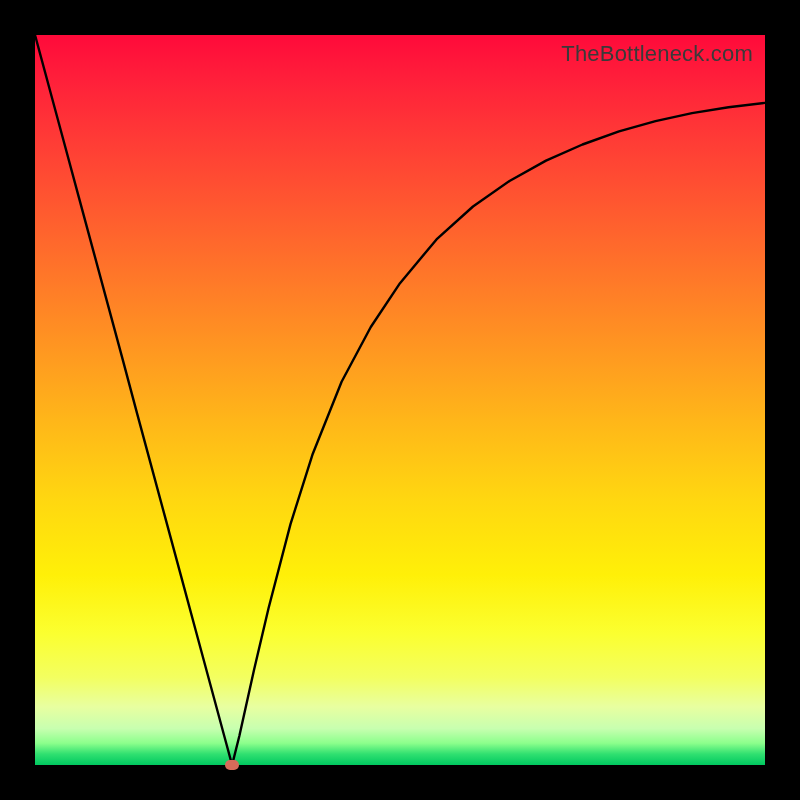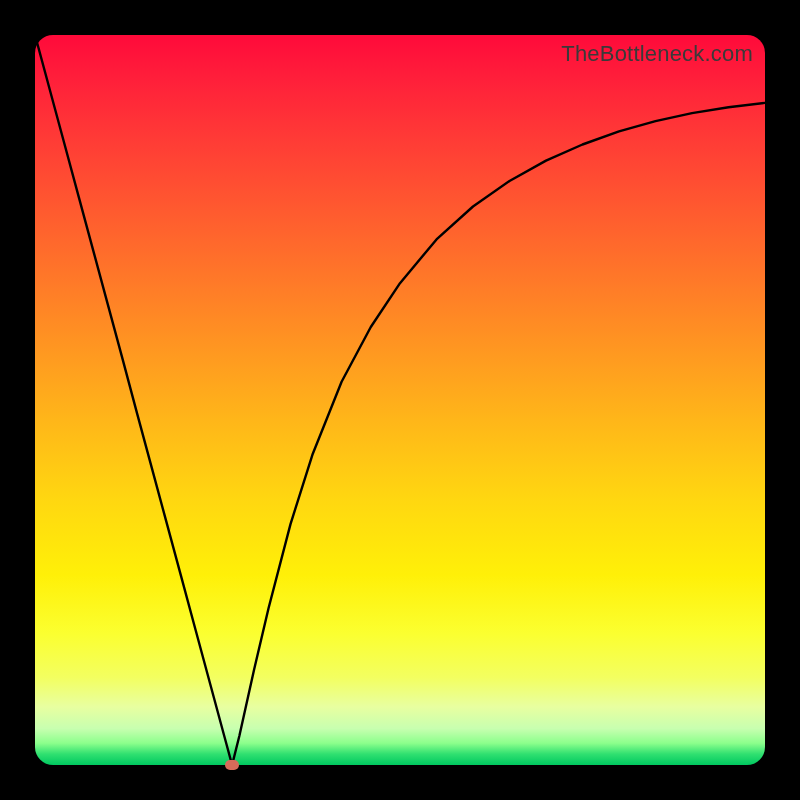--- a/index.html
+++ b/index.html
@@ -36,21 +36,20 @@
       #ffd810 64%,
       #fff008 74%,
       #fbff30 82%,
       #f3ff60 88%,
       #e8ffa0 92%,
       #c8ffb0 95%,
       #8cff8c 97%,
       #30e070 98.5%,
       #00c860 100%
     );
-    border-radius: 18px;
   }
   .watermark {
     position: absolute;
     top: 6px;
     right: 12px;
     color: #3a3a3a;
     font-size: 22px;
     font-weight: 500;
     letter-spacing: 0.2px;
     user-select: none;

